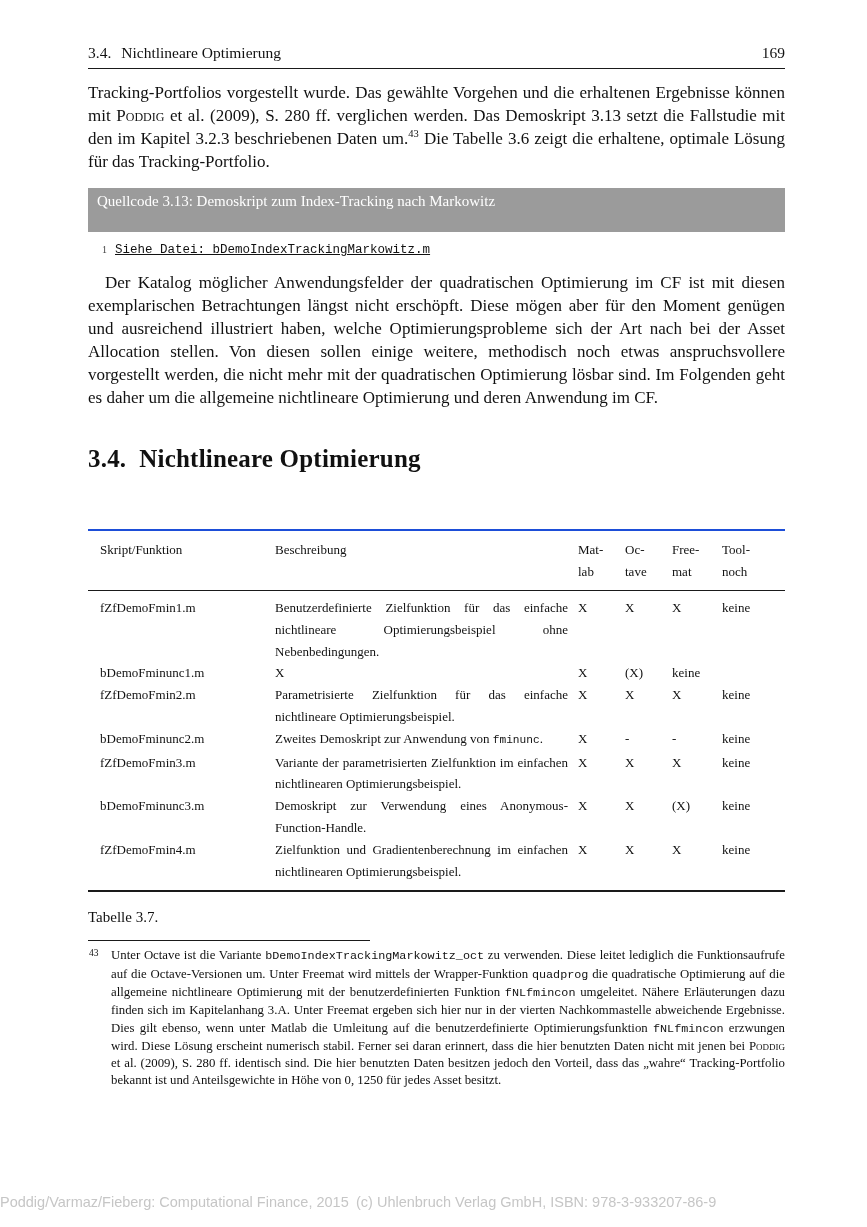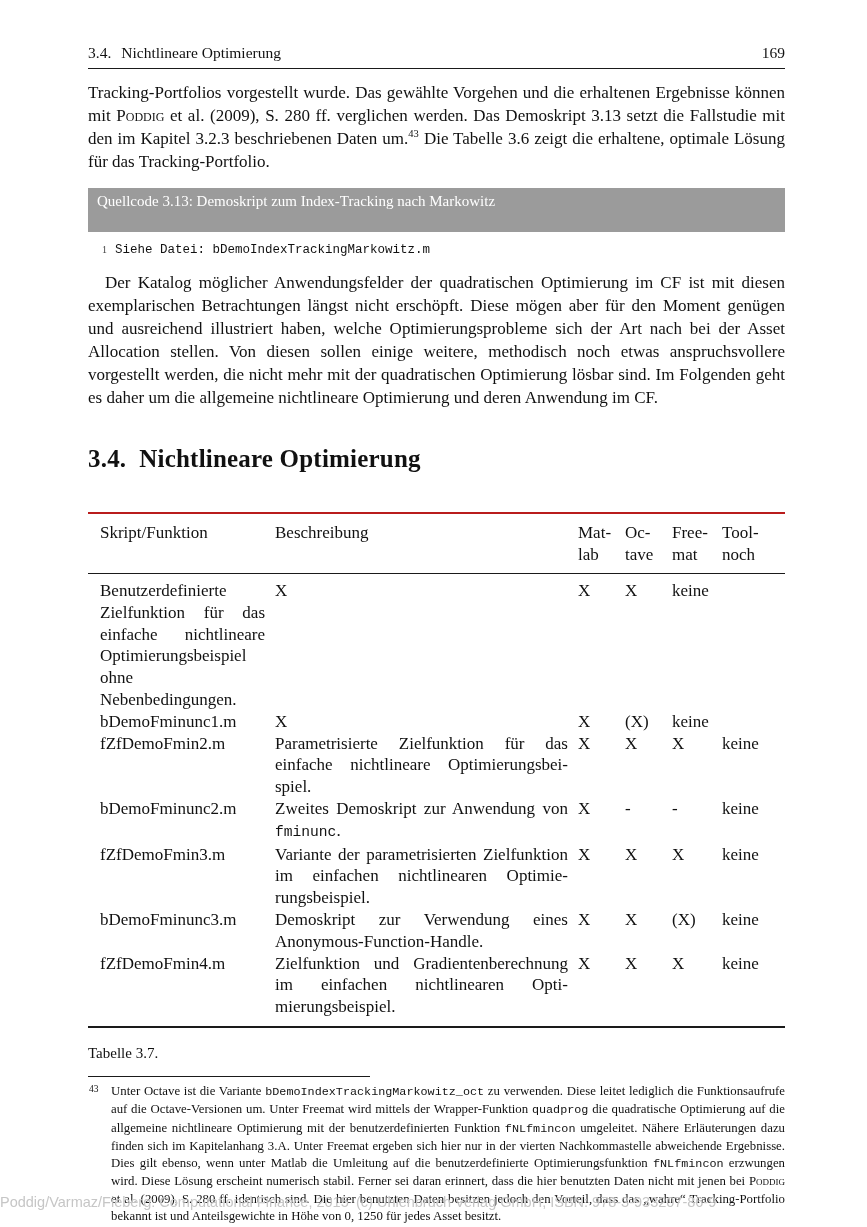--- a/index.html
+++ b/index.html
@@ -41,34 +41,34 @@
   }
   .code-line{
     margin-top:9px;padding-left:14px;
     font-size:13px;
   }
   .code-line .lineno{
     font-family:"Liberation Serif", serif;
     font-size:10px;color:#444;margin-right:8px;
   }
   .code-line .code{
-    font-family:"Liberation Mono", monospace;font-size:12.5px;color:#111;
+    font-family:"Liberation Mono", monospace;font-size:12.5px;color:#111;text-decoration:underline;
   }
   
   .sec-heading{
     margin:36px 0 0 0;
     font-size:25px;font-weight:bold;letter-spacing:0.2px;
   }
   .sec-heading .num{margin-right:13px;}
   
   .rtable{
-    margin-top:39px;
-    border-top:2px solid #b91c1c;
+    margin-top:56px;
+    border-top:2px solid #1d4ed8;
     border-bottom:2px solid #1a1a1a;
-    font-size:17px;
+    font-size:13px;
   }
   .t-row{
     display:grid;
     grid-template-columns:175px 303px 47px 47px 50px auto;
     padding-left:12px;
   }
   .t-head{
     padding-top:8px;padding-bottom:7px;
     border-bottom:1px solid #1a1a1a;
     line-height:22px;
@@ -133,20 +133,21 @@
 lab</div>
         <div class="hcell">Oc-
 tave</div>
         <div class="hcell">Free-
 mat</div>
         <div class="hcell">Tool-
 noch</div>
       </div>
       <div class="t-body">
       <div class="t-row body-row">
+        <div class="cell-script">fZfDemoFmin1.m</div>
         <div class="cell-desc"><span>Benutzerdefinierte Zielfunktion für das einfache nichtlineare Optimierungsbei­spiel ohne Nebenbedingungen.</span></div>
         <div class="cell-mark">X</div>
         <div class="cell-mark">X</div>
         <div class="cell-mark">X</div>
         <div class="cell-mark">keine</div>
       </div>
 
       <div class="t-row body-row">
         <div class="cell-script">bDemoFminunc1.m</div>
         <div class="cell-mark">X</div>

